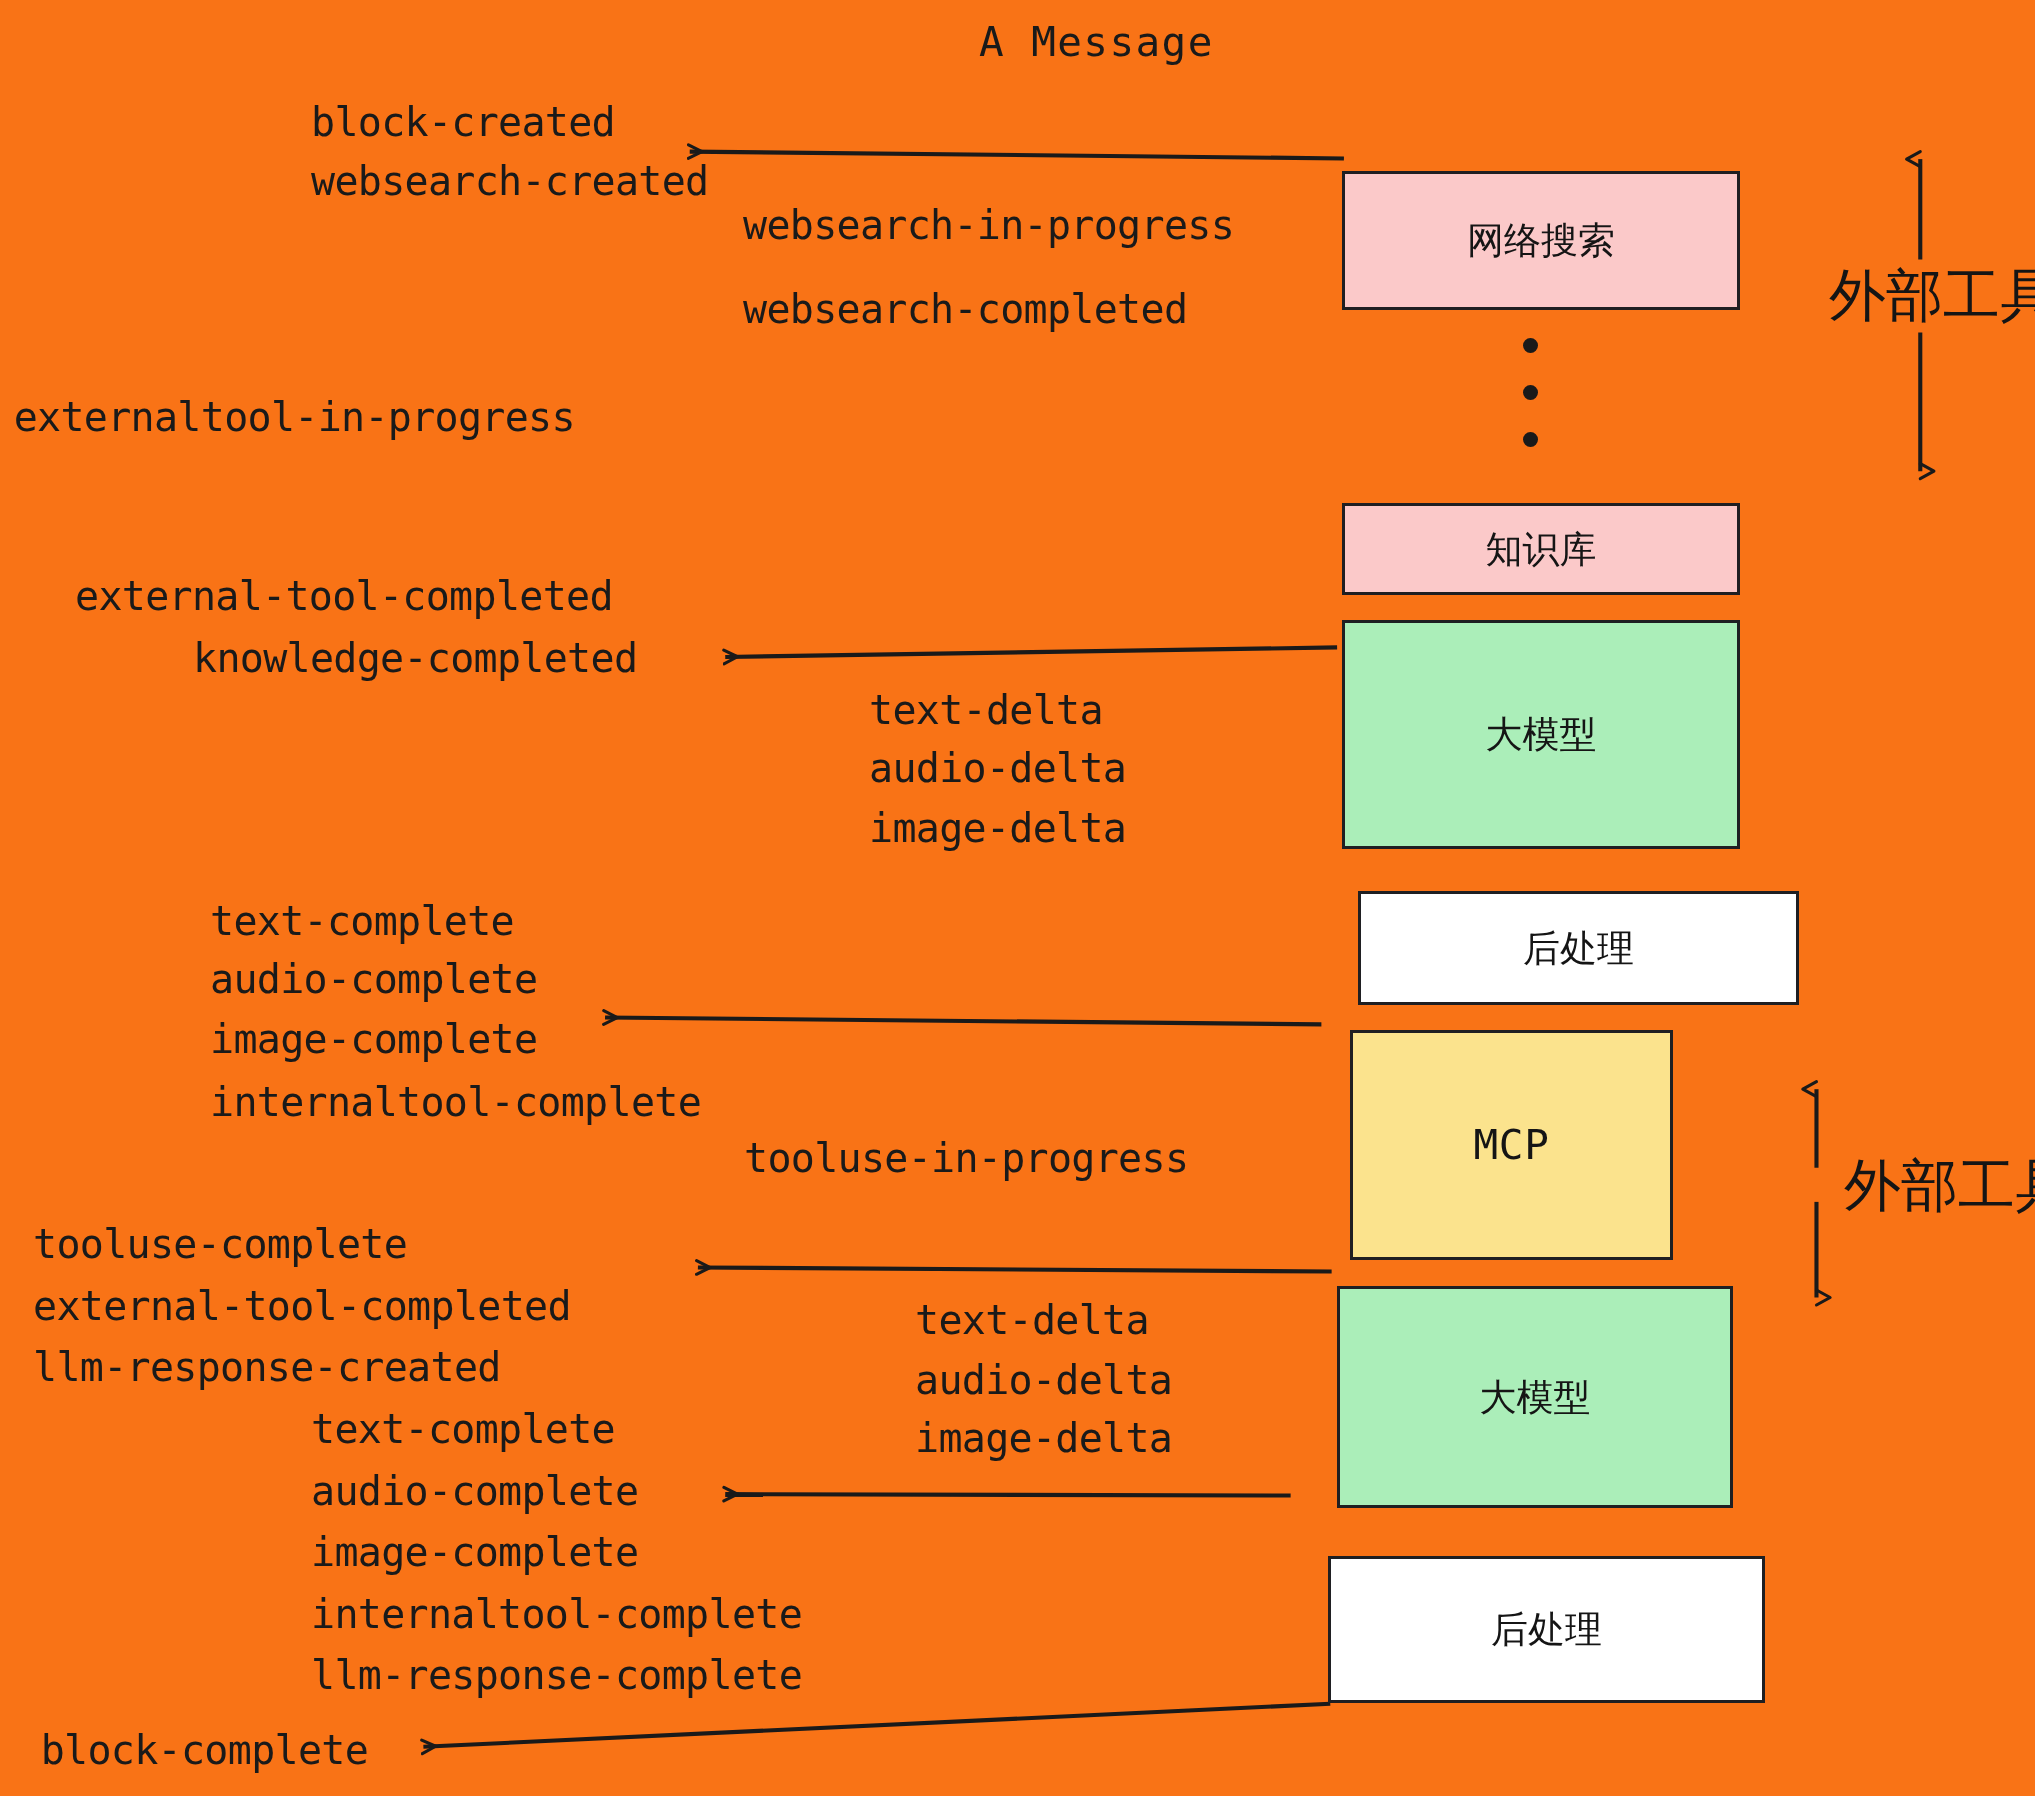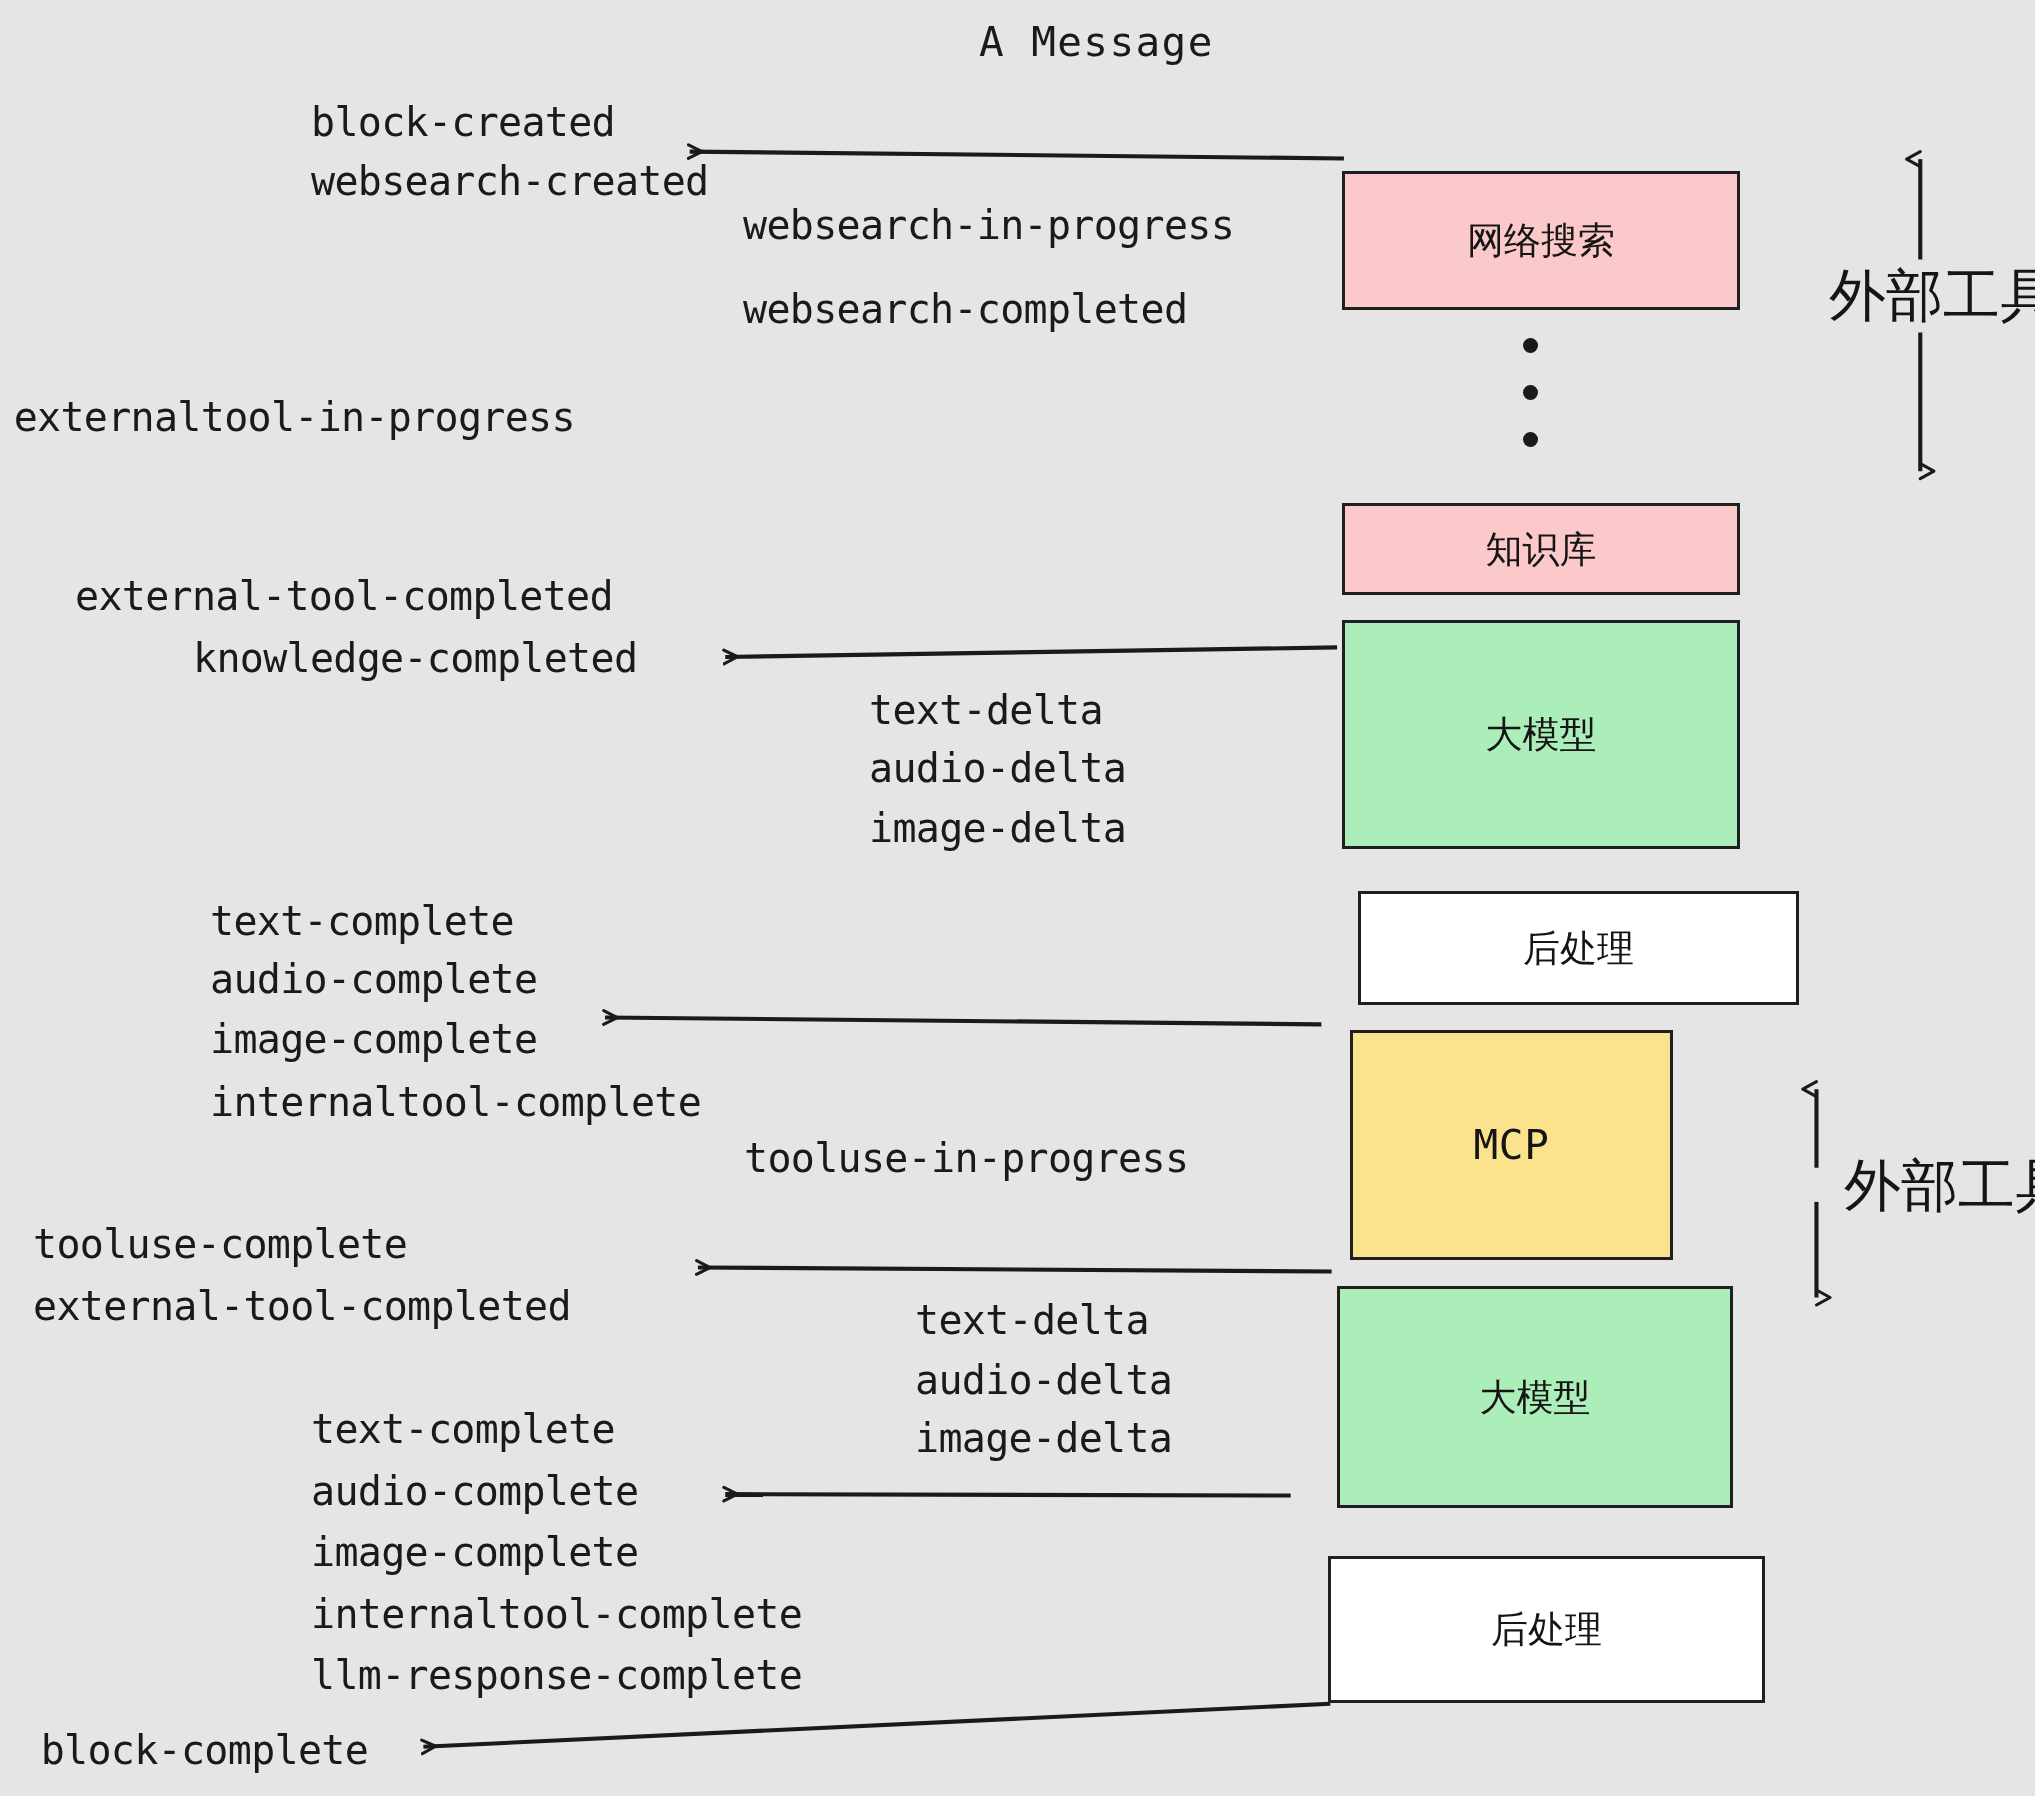--- a/index.html
+++ b/index.html
@@ -5,21 +5,21 @@
 <style>
   html, body {
     margin: 0;
     padding: 0;
     background: #ffffff;
   }
   #stage {
     position: relative;
     width: 2035px;
     height: 1796px;
-    background: #e5e5e5;
+    background: #f97316;
     overflow: hidden;
     font-family: "DejaVu Sans Mono", "Liberation Mono", monospace;
     text-align: center;
   }
   
   #arrow-layer {
     position: absolute;
     left: 0; top: 0;
     width: 2035px;
     height: 1796px;
@@ -198,20 +198,21 @@
   <div class="evt" style="left:210px; top:1039px;">image-complete</div>
 
   <div class="evt" style="left:210px; top:1102px;">internaltool-complete</div>
 
   <div class="evt" style="left:744px; top:1158px;">tooluse-in-progress</div>
 
   <div class="evt" style="left:33px; top:1244px;">tooluse-complete</div>
 
   <div class="evt" style="left:33px; top:1306px;">external-tool-completed</div>
 
+  <div class="evt" style="left:33px; top:1367px;">llm-response-created</div>
 
   <div class="evt" style="left:915px; top:1320px;">text-delta</div>
 
   <div class="evt" style="left:915px; top:1380px;">audio-delta</div>
 
   <div class="evt" style="left:915px; top:1438px;">image-delta</div>
 
   <div class="evt" style="left:311px; top:1429px;">text-complete</div>
 
   <div class="evt" style="left:311px; top:1491px;">audio-complete</div>

